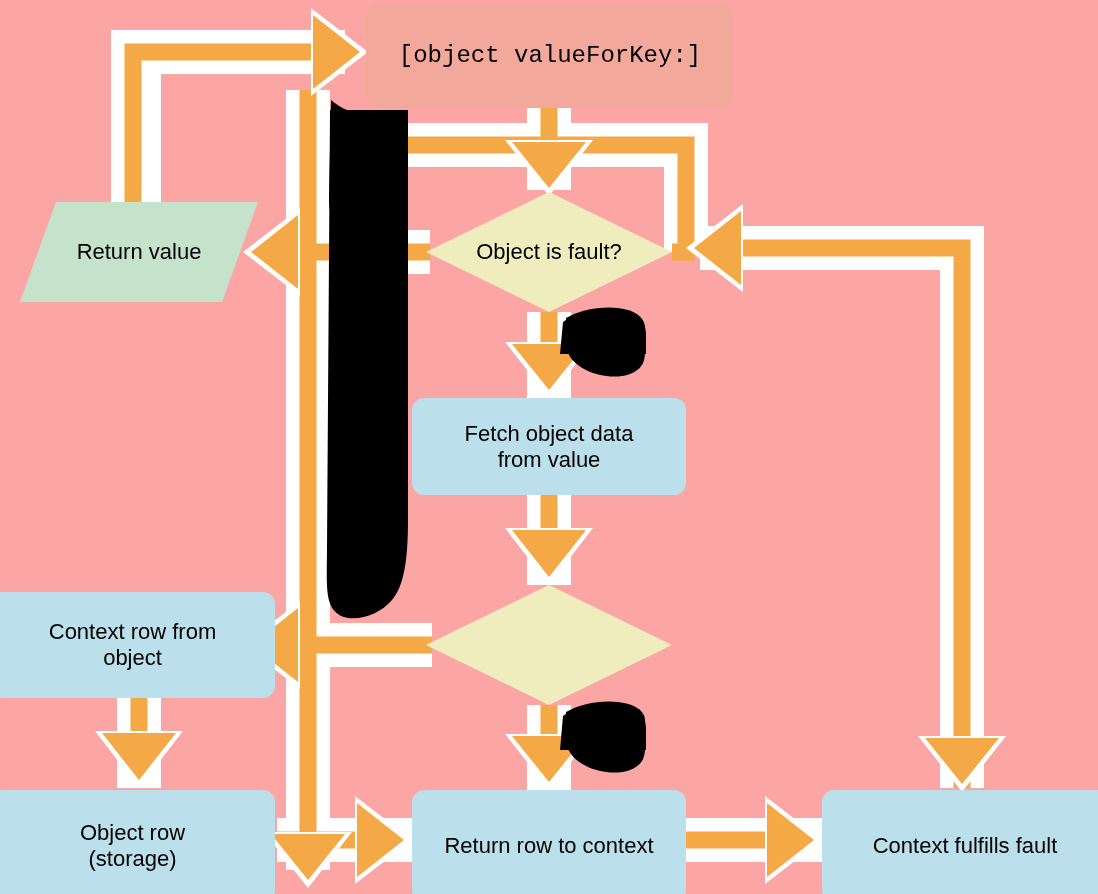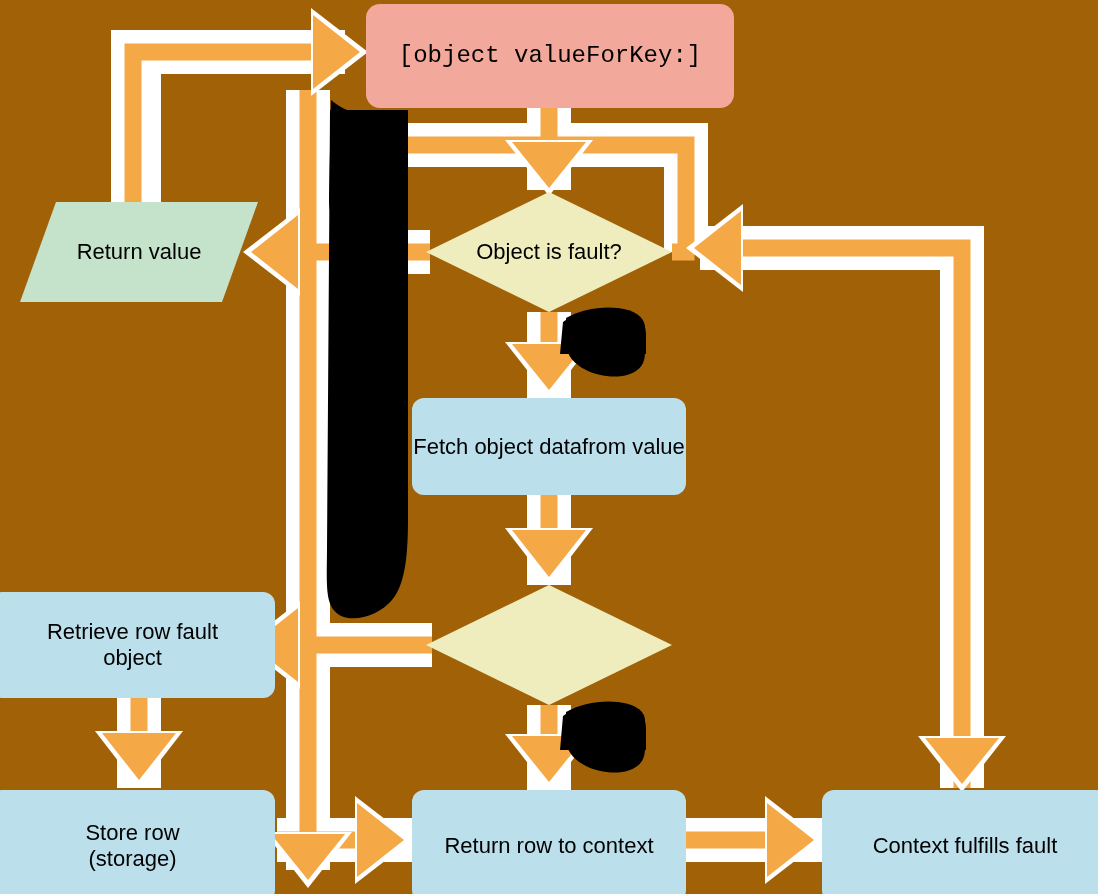--- a/index.html
+++ b/index.html
@@ -1,20 +1,20 @@
 <!DOCTYPE html>
 <html><head>
 <meta charset="utf-8">
 <title>Core Data Faulting Flowchart</title>
 <style>
   html,body{margin:0;padding:0;background:#808080;}
   #stage{
     position:relative;
     width:1098px;height:894px;
-    background:#a16207;
+    background:#fca5a5;
     overflow:hidden;
     font-family:"Liberation Sans", sans-serif;
   }
   #stage svg{position:absolute;left:0;top:0;}
   .node-label{
     position:absolute;
     display:flex;align-items:center;justify-content:center;
     text-align:center;
     color:#000;
     pointer-events:none;
@@ -178,33 +178,33 @@
     </g>
 
   </svg>
 
   <div class="node-label lbl-mono" style="left:366px;top:4px;width:368px;height:104px;">[object valueForKey:]</div>
 
   <div class="node-label lbl-sans" style="left:426px;top:222px;width:246px;height:60px;">Object is fault?</div>
 
   <div class="node-label lbl-sans" style="left:28px;top:202px;width:222px;height:100px;">Return value</div>
 
-  <div class="node-label lbl-sans" style="left:412px;top:398px;width:274px;height:97px;flex-direction:row;">
+  <div class="node-label lbl-sans" style="left:412px;top:398px;width:274px;height:97px;flex-direction:column;">
     <span>Fetch object data</span>
     <span>from value</span>
   </div>
 
 
   <div class="node-label lbl-sans" style="left:-10px;top:592px;width:285px;height:106px;flex-direction:column;">
-    <span>Retrieve row fault</span>
+    <span>Context row from</span>
     <span>object</span>
   </div>
 
   <div class="node-label lbl-sans" style="left:-10px;top:790px;width:285px;height:112px;flex-direction:column;">
-    <span>Store row</span>
+    <span>Object row</span>
     <span>(storage)</span>
   </div>
 
   <div class="node-label lbl-sans" style="left:412px;top:790px;width:274px;height:112px;">Return row to context</div>
 
   <div class="node-label lbl-sans" style="left:822px;top:790px;width:286px;height:112px;">Context fulfills fault</div>
 
 </div>
 
 </body></html>

